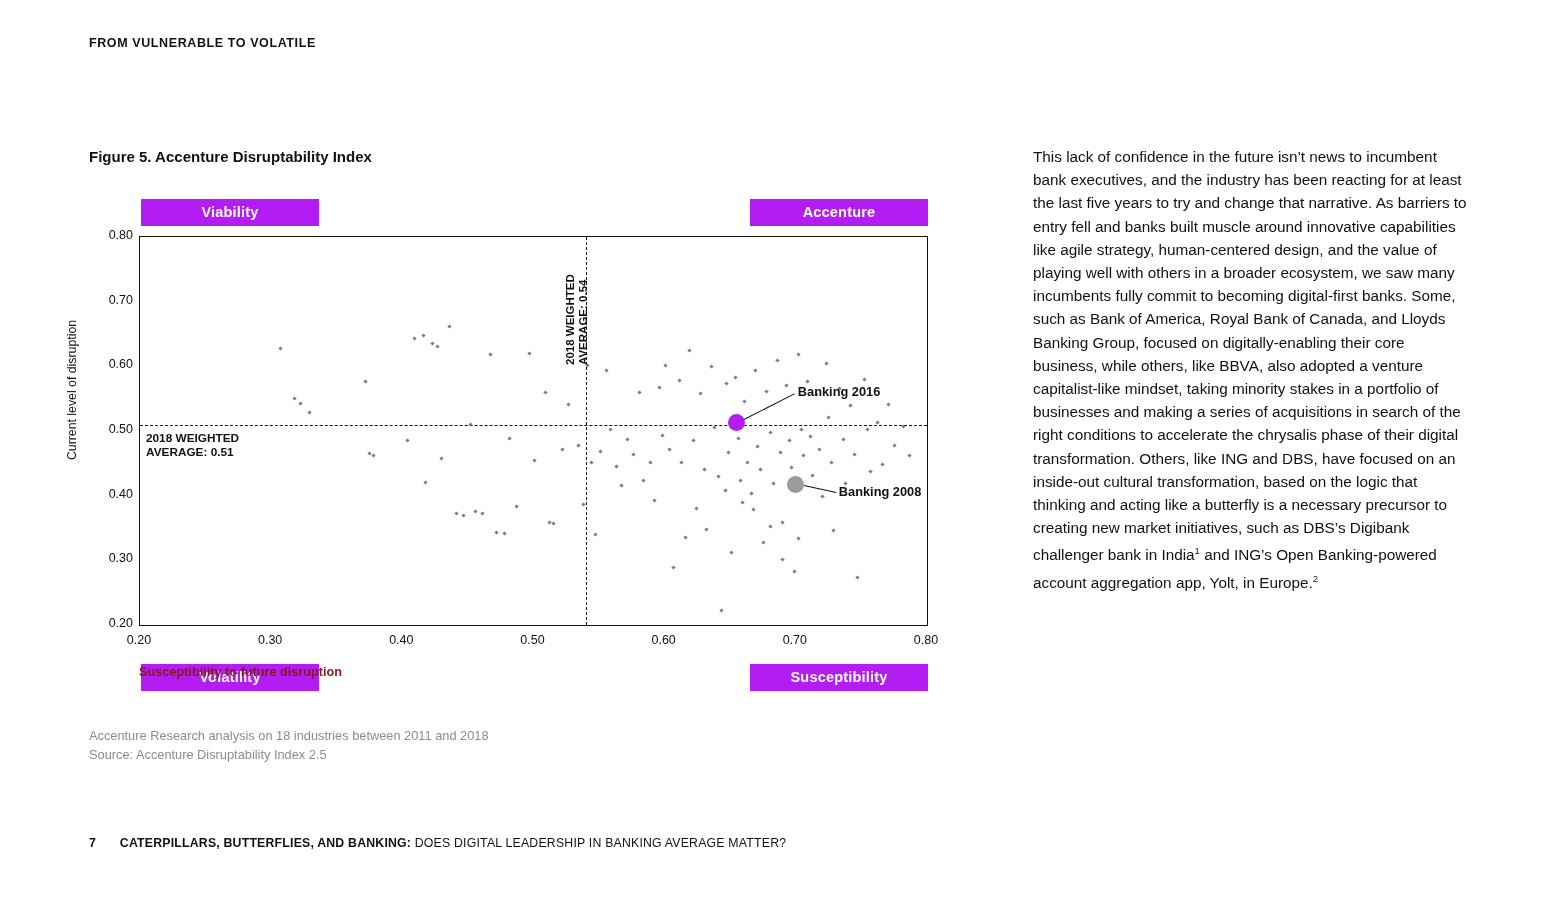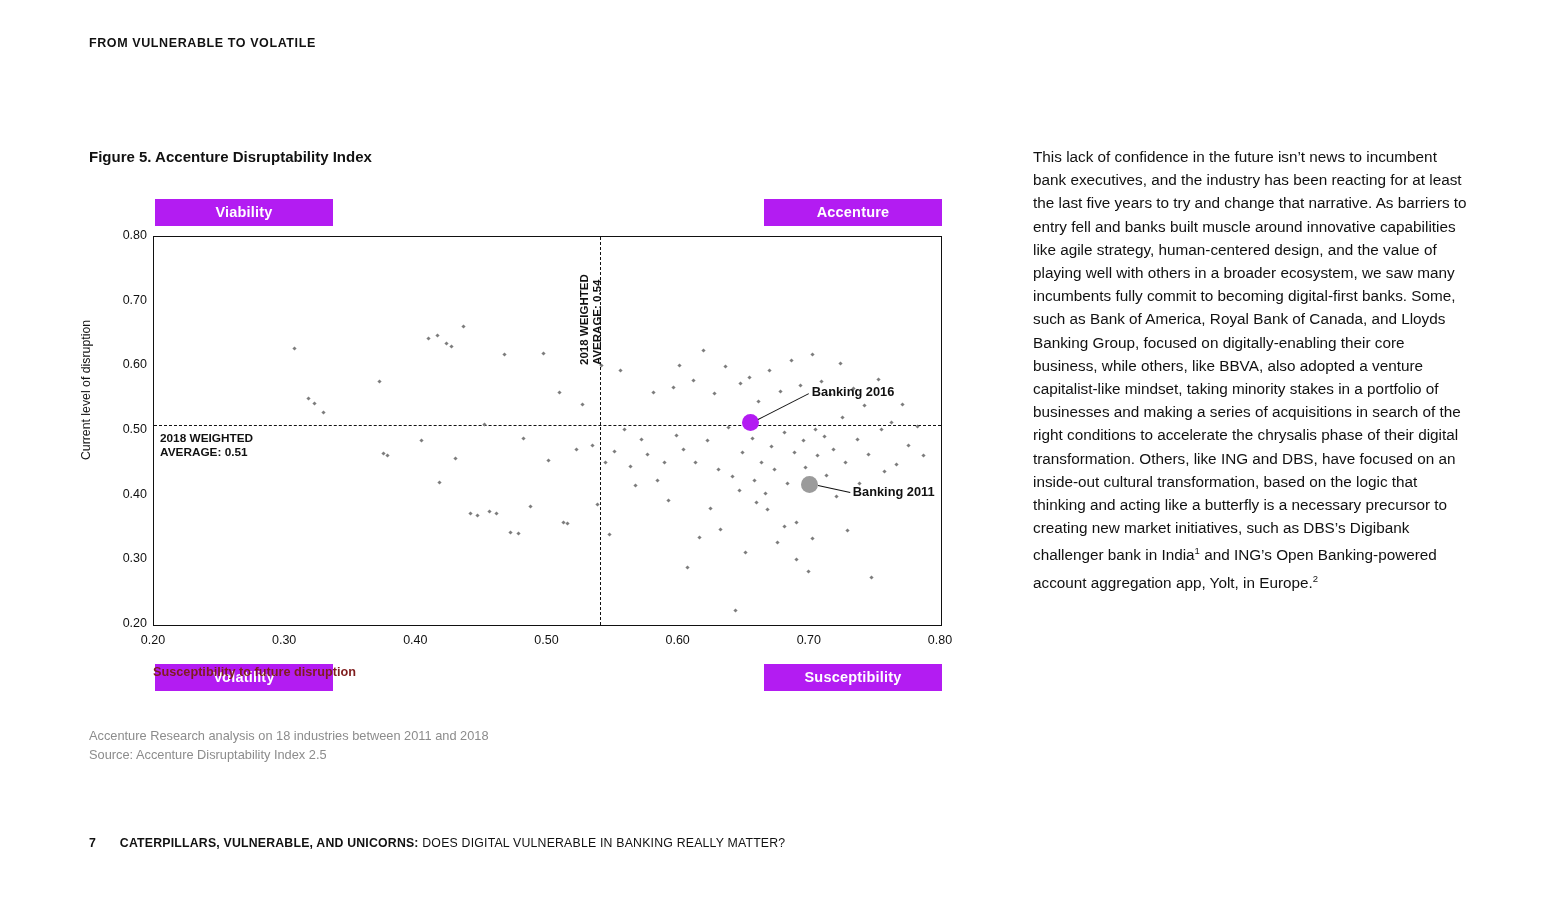--- a/index.html
+++ b/index.html
@@ -15,21 +15,21 @@
     position:absolute; left:89px; top:36px;
     font-size:12.5px; font-weight:bold; letter-spacing:0.6px;
     color:#111;
   }
   .fig-title {
     position:absolute; left:89px; top:148px;
     font-size:15px; font-weight:bold; color:#111;
   }
   
   #chart-wrap {
-    position:absolute; left:92px; top:195px; width:880px; height:520px;
+    position:absolute; left:78px; top:195px; width:880px; height:520px;
   }
   .quad-label {
     position:absolute;
     background:#b31cf2;
     color:#ffffff;
     font-size:14.5px;
     font-weight:bold;
     text-align:center;
     line-height:27px;
     height:27px;
@@ -277,21 +277,21 @@
       <div class="dot" style="left: 768.448px; top: 217.073px; background: rgb(125, 125, 125);"></div>
       <div class="dot" style="left: 600.555px; top: 264.28px; background: rgb(125, 125, 125);"></div>
       <div class="dot" style="left: 629.412px; top: 287.56px; background: rgb(125, 125, 125);"></div>
       <div class="dot" style="left: 656.957px; top: 299.847px; background: rgb(125, 125, 125);"></div>
       <div class="dot" style="left: 583.503px; top: 251.993px; background: rgb(125, 125, 125);"></div>
       <div class="dot" style="left: 612.36px; top: 271.393px; background: rgb(125, 125, 125);"></div>
       <div class="dot" style="left: 641.217px; top: 320.54px; background: rgb(125, 125, 125);"></div>
     </div>
 
   <div class="callout" id="label2018" style="left: 719.808px; top: 188.593px;">Banking 2016</div>
-  <div class="callout" id="label2011" style="left: 760.833px; top: 289.027px;">Banking 2011</div>
+  <div class="callout" id="label2011" style="left: 760.833px; top: 289.027px;">Banking 2008</div>
 <div class="y-tick" style="left: 15px; top: 421px;">0.20</div>
     <div class="y-tick" style="left: 15px; top: 356.333px;">0.30</div>
     <div class="y-tick" style="left: 15px; top: 291.667px;">0.40</div>
     <div class="y-tick" style="left: 15px; top: 227px;">0.50</div>
     <div class="y-tick" style="left: 15px; top: 162.333px;">0.60</div>
     <div class="y-tick" style="left: 15px; top: 97.6667px;">0.70</div>
     <div class="y-tick" style="left: 15px; top: 33px;">0.80</div>
     <div class="x-tick" style="left: 36px; top: 438px;">0.20</div>
     <div class="x-tick" style="left: 167.167px; top: 438px;">0.30</div>
     <div class="x-tick" style="left: 298.333px; top: 438px;">0.40</div>
@@ -300,14 +300,14 @@
     <div class="x-tick" style="left: 691.833px; top: 438px;">0.70</div>
     <div class="x-tick" style="left: 823px; top: 438px;">0.80</div>
   </div>
 
 <div class="source-line" style="top:728px">Accenture Research analysis on 18 industries between 2011 and 2018</div>
 <div class="source-line" style="top:747px">Source: Accenture Disruptability Index 2.5</div>
 
 <div id="body-text"><span>This lack of confidence in the future isn’t news to incumbent bank executives, and the industry has been reacting for at least the last five years to try and change that narrative. As barriers to entry fell and banks built muscle around innovative capabilities like agile strategy, human-centered design, and the value of playing well with others in a broader ecosystem, we saw many incumbents fully commit to becoming digital-first banks. Some, such as Bank of America, Royal Bank of Canada, and Lloyds Banking Group, focused on digitally-enabling their core business, while others, like BBVA, also adopted a venture capitalist-like mindset, taking minority stakes in a portfolio of businesses and making a series of acquisitions in search of the right conditions to accelerate the chrysalis phase of their digital transformation. Others, like ING and DBS, have focused on an inside-out cultural transformation, based on the logic that thinking and acting like a butterfly is a necessary precursor to creating new market initiatives, such as DBS’s Digibank challenger bank in India</span><sup>1</sup><span> and ING’s Open Banking-powered account aggregation app, Yolt, in Europe.</span><sup>2</sup></div>
 
 <div id="footer">
-  <span class="pagenum">7</span><span class="bold">CATERPILLARS, VULNERABLE, AND UNICORNS:</span><span class="light"> DOES DIGITAL VULNERABLE IN BANKING REALLY MATTER?</span>
+  <span class="pagenum">7</span><span class="bold">CATERPILLARS, BUTTERFLIES, AND BANKING:</span><span class="light"> DOES DIGITAL LEADERSHIP IN BANKING AVERAGE MATTER?</span>
 </div>
 
 </body></html>

